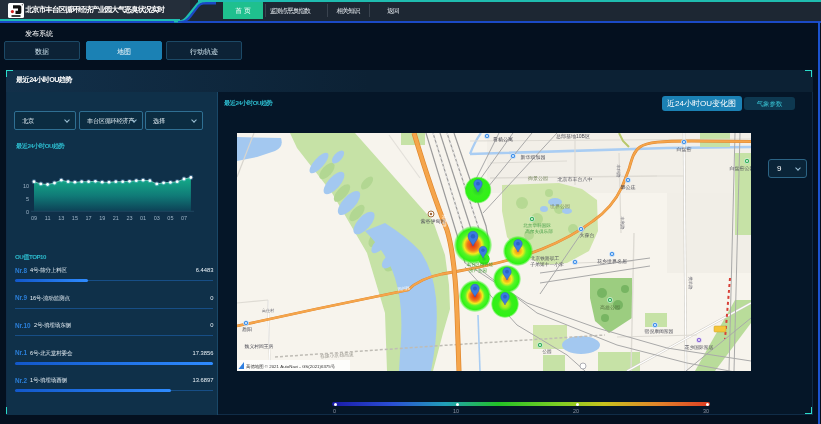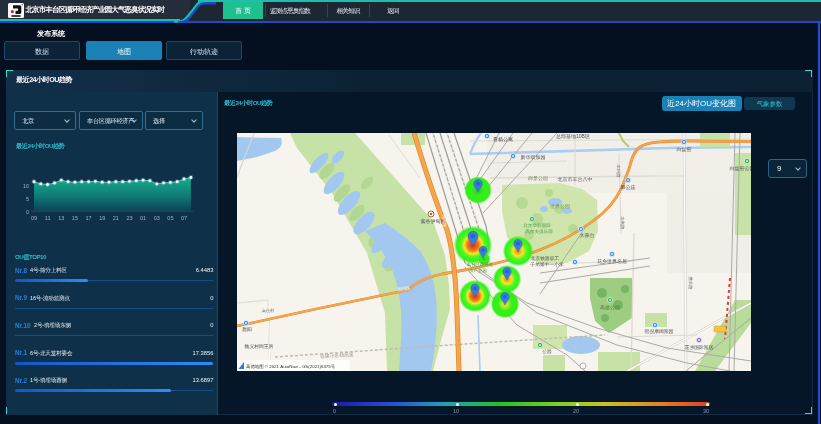--- a/index.html
+++ b/index.html
@@ -11,21 +11,21 @@
 #hdr-left{left:0;top:0;width:190px;height:21px;background:#242e3a;}
 #hdr-tealtop{left:198px;top:0;width:625px;height:1.6px;background:#1fbcb0;}
 #hdr-blue{left:0;top:21px;width:821px;height:1.6px;background:#1b4ac6;}
 #hdr-tealbot{left:0;top:19.4px;width:180px;height:1.7px;background:#1fbcb0;}
 #logo{left:8px;top:2.5px;width:16px;height:15px;background:#fff;border-radius:1.5px;}
 #title{left:25.5px;top:0;height:20px;line-height:20px;color:#fff;font-size:7.5px;letter-spacing:-0.9px;font-weight:bold;white-space:nowrap;}
 .navsep{top:4px;width:1px;height:13px;background:#39434f;}
 #btn-home{left:223px;top:2px;width:40px;height:17px;background:#1fc08e;color:#fff;font-size:6.8px;text-align:center;line-height:17px;}
 .navitem{top:2px;height:17px;line-height:18px;color:#e8edf2;font-size:6.5px;letter-spacing:-0.8px;text-align:center;}
 
-#fbxt{left:25px;top:28.5px;color:#fff;font-size:7.2px;letter-spacing:-0.2px;font-weight:bold;margin-left:12px;}
+#fbxt{left:25px;top:28.5px;color:#fff;font-size:7.2px;letter-spacing:-0.2px;font-weight:normal;}
 .tab{top:40.5px;width:76px;height:19px;border-radius:2px;font-size:7px;text-align:center;line-height:19px;color:#cfe4ee;background:#0c2236;border:1px solid #1c4966;}
 .tab.act{background:#1b81b4;border-color:#1b81b4;color:#fff;}
 
 #panel{left:5.5px;top:70px;width:807px;height:345px;background:#051628;border:1px solid #102c47;}
 #phead{left:5.5px;top:70px;width:807px;height:22px;background:linear-gradient(90deg,#12304a,#0c2134 45%,#0c2134);}
 #phead span{position:absolute;left:10.5px;top:5px;color:#fff;font-size:7.2px;letter-spacing:-0.6px;font-weight:bold;}
 .corner{width:7px;height:7px;}
 .c-tl{left:5.5px;top:70px;border-left:1.8px solid #2bdccb;border-top:1.8px solid #2bdccb;}
 .c-tr{left:804.5px;top:70px;border-right:1.8px solid #2bdccb;border-top:1.8px solid #2bdccb;}
 .c-bl{left:5.5px;top:407px;border-left:1.8px solid #2bdccb;border-bottom:1.8px solid #2bdccb;}

